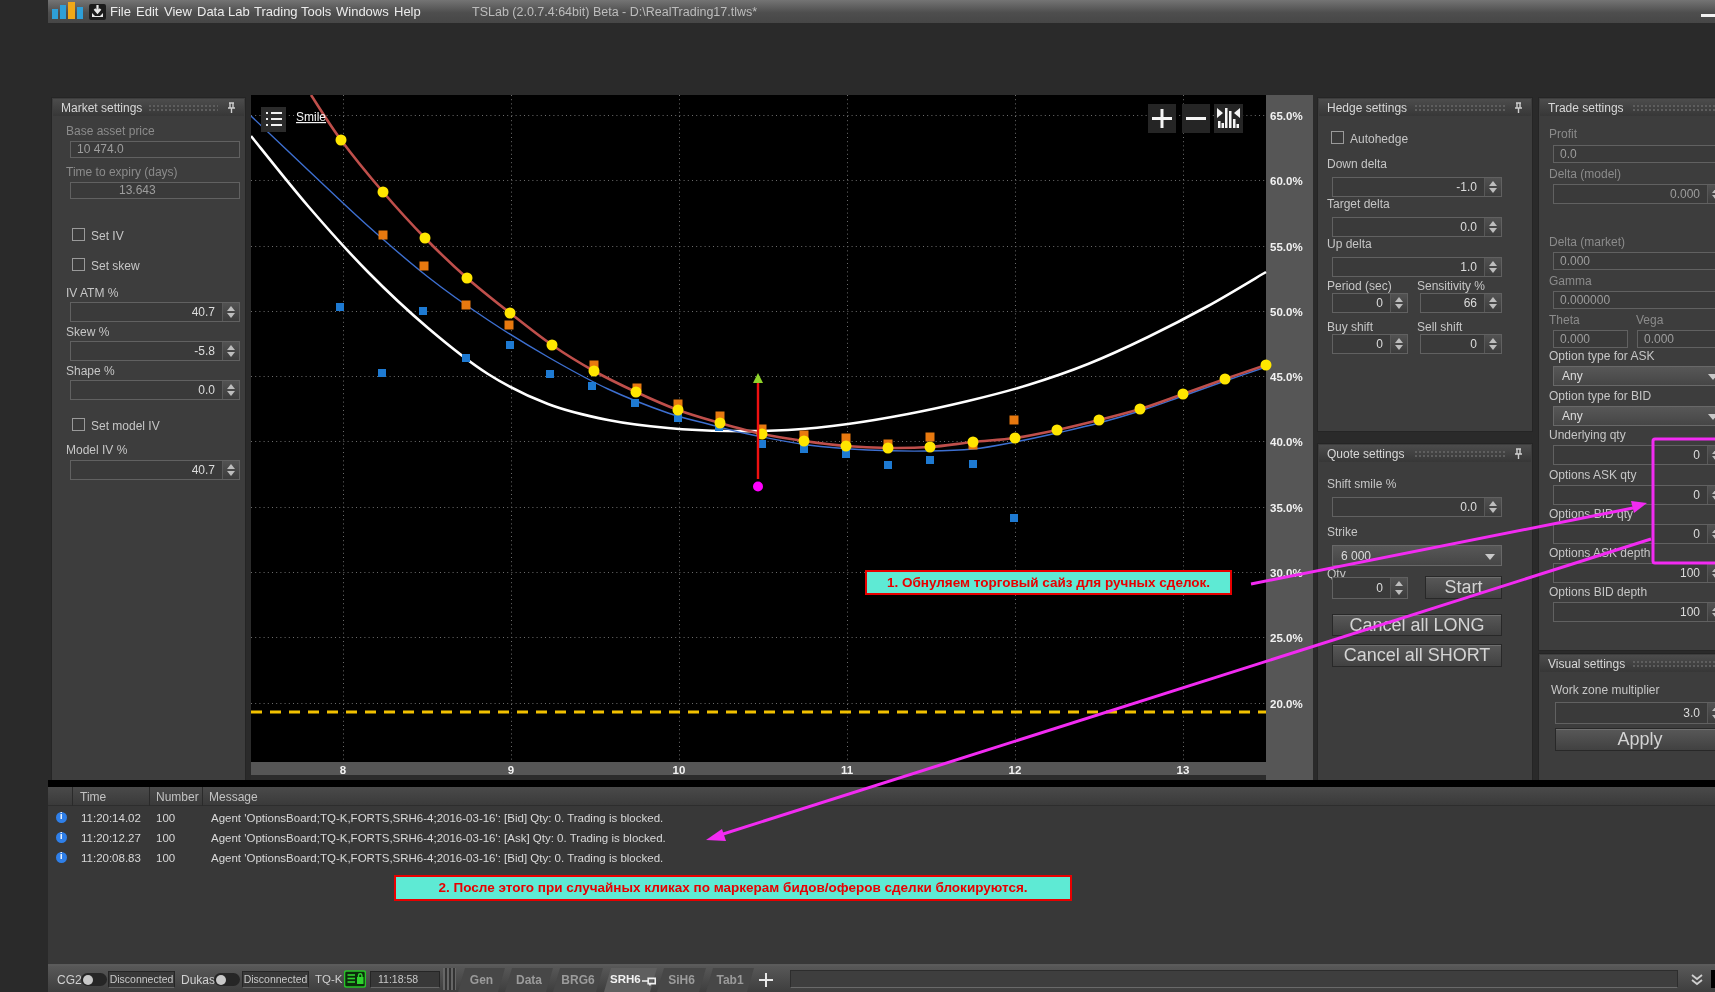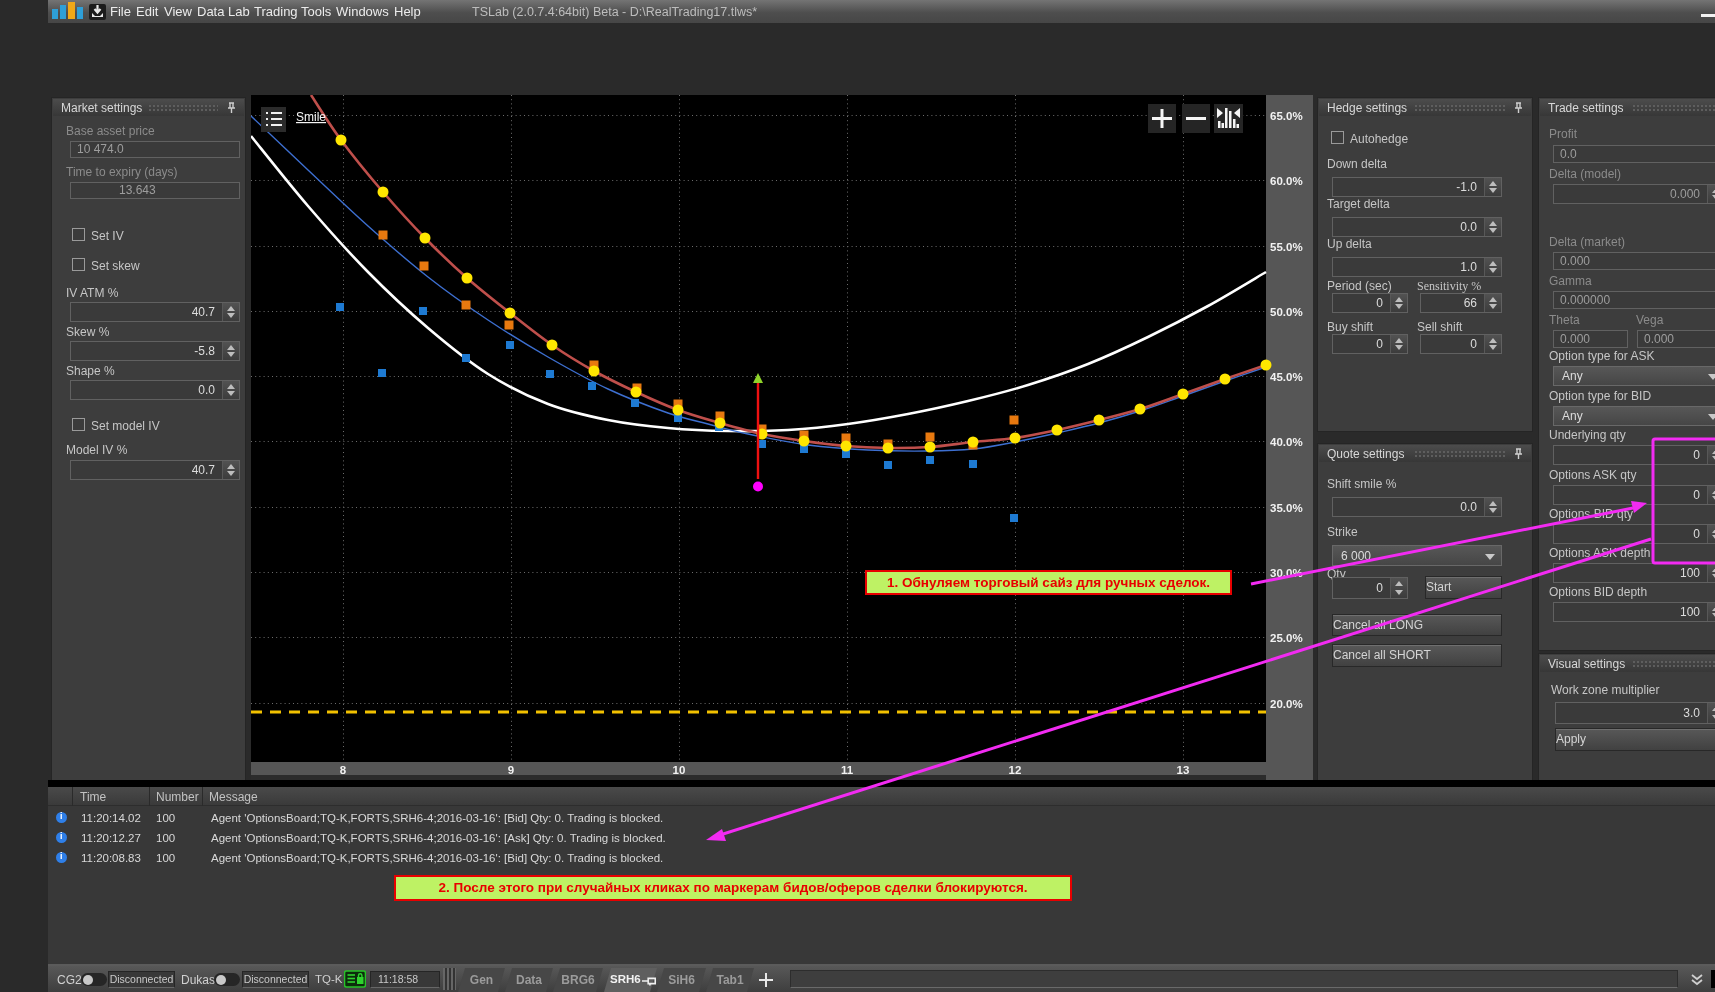--- a/index.html
+++ b/index.html
@@ -9,28 +9,28 @@
 .inp{position:absolute;background:#3a3a3a;border:1px solid #616161;font-size:12px;color:#9d9d9d;padding-left:6px;white-space:nowrap;}
 .spin{position:absolute;background:#3a3a3a;border:1px solid #616161;}
 .spin .val{position:absolute;right:24px;top:50%;transform:translateY(-50%);font-size:12px;color:#dcdcdc;}
 .spin.gray .val{color:#9d9d9d;}
 .ud{position:absolute;right:0;top:0;bottom:0;width:17px;border-left:1px solid #585858;background:linear-gradient(#525252,#3c3c3c);}
 .ua{position:absolute;left:4px;top:3px;width:0;height:0;border-left:4px solid transparent;border-right:4px solid transparent;border-bottom:5px solid #bdbdbd;}
 .da{position:absolute;left:4px;bottom:3px;width:0;height:0;border-left:4px solid transparent;border-right:4px solid transparent;border-top:5px solid #bdbdbd;}
 .ddl{position:absolute;background:linear-gradient(#575757,#464646);border:1px solid #686868;}
 .ddl .val{position:absolute;left:8px;top:50%;transform:translateY(-50%);font-size:12px;color:#dcdcdc;}
 .ddl .dar{position:absolute;right:6px;top:50%;margin-top:-2px;width:0;height:0;border-left:5px solid transparent;border-right:5px solid transparent;border-top:6px solid #c9c9c9;}
-.btn{position:absolute;background:linear-gradient(#585858,#414141);border:1px solid #282828;box-shadow:inset 0 1px 0 #6f6f6f;color:#d4d4d4;font-size:12px;text-align:left;}
+.btn{position:absolute;background:linear-gradient(#585858,#414141);border:1px solid #282828;box-shadow:inset 0 1px 0 #6f6f6f;color:#d4d4d4;font-size:18px;text-align:center;}
 .cb{position:absolute;width:13px;height:13px;background:#3b3b3b;border:1px solid #9a9a9a;}
 .panel{position:absolute;background:#3d3d3d;border:1px solid #252525;}
 .phead{position:absolute;left:1px;top:1px;right:1px;height:17px;background:linear-gradient(#4c4c4c,#373737);}
 .phead .pt{position:absolute;left:8px;top:2px;font-size:12px;color:#d8d8d8;}
 .phead .dots{position:absolute;top:5px;bottom:4px;right:26px;background-image:radial-gradient(circle,#5e5e5e 1px,transparent 1.2px);background-size:4px 4px;}
 .pin{position:absolute;right:7px;top:3px;width:11px;height:12px;}
-.note{position:absolute;background:#bef264;border:2px solid #e80000;color:#e80000;font-size:13.5px;font-weight:bold;text-align:center;z-index:40;}
+.note{position:absolute;background:#5eead4;border:2px solid #e80000;color:#e80000;font-size:13.5px;font-weight:bold;text-align:center;z-index:40;}
 
 .logrow{position:absolute;left:0;width:1715px;height:20px;}
 .logrow i{position:absolute;left:8px;top:4px;width:11px;height:11px;border-radius:50%;background:#2f7fe8;}
 .logrow i::after{content:"i";position:absolute;left:4px;top:-1px;font-size:9px;font-weight:bold;color:#fff;font-style:normal;}
 .logrow .t{position:absolute;left:33px;top:4px;font-size:11.5px;color:#d8d8d8;}
 .logrow .n{position:absolute;left:108px;top:4px;font-size:11.5px;color:#d8d8d8;}
 .logrow .m{position:absolute;left:163px;top:4px;font-size:11.5px;color:#d8d8d8;}
 .sbox{position:absolute;top:5px;height:17px;background:#383838;border:1px solid #252525;border-bottom-color:#676767;font-size:10.5px;color:#c9c9c9;text-align:center;line-height:15px;white-space:nowrap;}
 .stab{position:absolute;top:2px;height:24px;background:#474747;clip-path:polygon(7px 0,100% 0,calc(100% - 7px) 100%,0 100%);}
 .stab span{position:absolute;left:0;right:0;top:5px;text-align:center;font-size:12px;color:#9b9b9b;font-weight:bold;}
@@ -288,21 +288,21 @@
       </div>
  <div class="lbl" style="left:9px;top:140px;">Up delta</div>
  <div class="spin" style="left:14px;top:159px;width:170px;height:20px;">
         <span class="val">1.0</span>
         <span class="ud">
           <i class="ua"></i>
           <i class="da"></i>
         </span>
       </div>
  <div class="lbl" style="left:9px;top:182px;">Period (sec)</div>
- <div class="lbl" style="left:99px;top:182px;font-family:Liberation Serif, serif;">Sensitivity %</div>
+ <div class="lbl" style="left:99px;top:182px;">Sensitivity %</div>
  <div class="spin" style="left:14px;top:195px;width:76px;height:20px;">
         <span class="val">0</span>
         <span class="ud">
           <i class="ua"></i>
           <i class="da"></i>
         </span>
       </div>
  <div class="spin" style="left:102px;top:195px;width:82px;height:20px;">
         <span class="val">66</span>
         <span class="ud">

